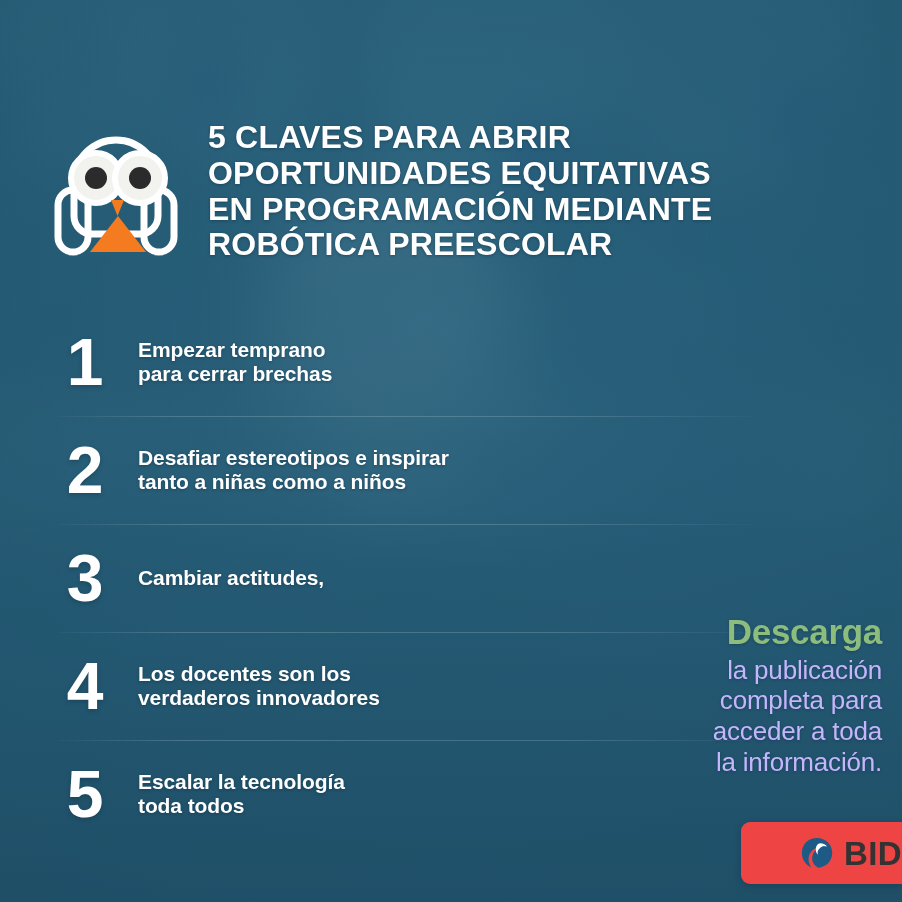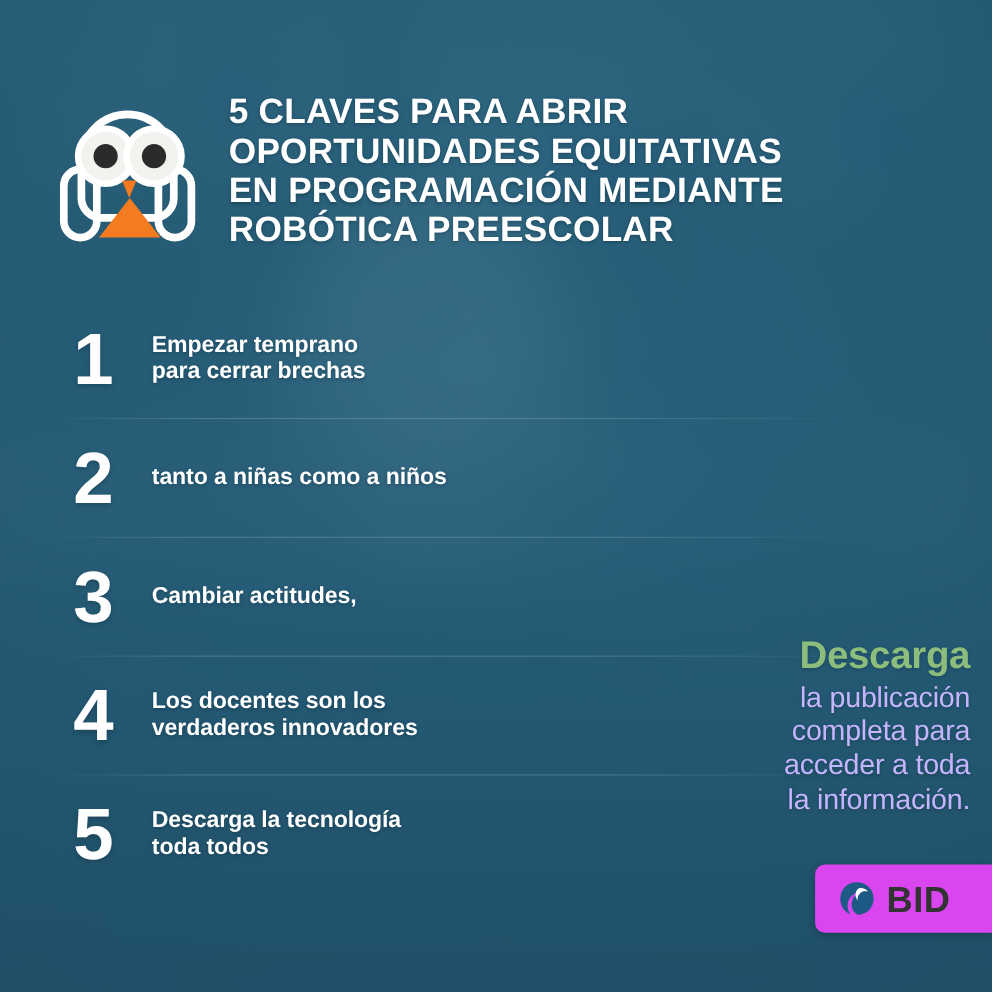--- a/index.html
+++ b/index.html
@@ -87,21 +87,21 @@
     background:
       radial-gradient(135% 110% at 50% 38%, rgba(38,96,124,.42) 0%, rgba(33,85,110,.74) 58%, rgba(27,71,94,.92) 100%),
       linear-gradient(180deg, rgba(44,100,126,.55) 0%, rgba(40,96,122,.55) 55%, rgba(32,80,104,.80) 100%);
   }
   .wash2 {
     position:absolute; inset:0;
     background:linear-gradient(180deg, rgba(40,98,126,0) 0%, rgba(34,84,110,.25) 72%, rgba(30,76,100,.55) 100%);
   }
 
   
-  .content { position:absolute; inset:0; }
+  .content { position:absolute; inset:0;margin-top:36px; }
 
   
   .header {
     position:absolute; left:52px; top:84px;
     display:flex; align-items:flex-start; gap:28px;
   }
   .owl { width:128px; height:140px; flex:0 0 auto; margin-top:4px; }
 
   .title {
     color:#ffffff;
@@ -168,25 +168,26 @@
     line-height:1.18;
     letter-spacing:-.2px;
     text-shadow:0 1px 3px rgba(14,44,60,.40);
   }
   .cta-body .ln { display:block; white-space:nowrap; }
 
   
   .logo-plate {
     position:absolute; left:741px; top:786px;
     width:161px; height:62px;
-    background:#d946ef;
+    background:#ef4444;
     border-radius:9px 0 0 9px;
     display:flex; align-items:center; gap:9px;
     padding-left:19px;
     box-shadow:0 2px 7px rgba(10,38,52,.30);
+    justify-content:flex-end;
   }
   .logo-mark { width:37px; height:37px; flex:0 0 auto; }
   .logo-word {
     color:#333333;
     font-weight:bold;
     font-size:33px;
     line-height:1;
     letter-spacing:.4px;
   }
 </style>
@@ -254,20 +255,21 @@
         <div class="num">1</div>
         <div class="itext">
           <span class="ln">Empezar temprano</span>
           <span class="ln">para cerrar brechas</span>
         </div>
       </div>
 
       <div class="item">
         <div class="num">2</div>
         <div class="itext">
+          <span class="ln">Desafiar estereotipos e inspirar</span>
           <span class="ln">tanto a niñas como a niños</span>
         </div>
       </div>
 
       <div class="item">
         <div class="num">3</div>
         <div class="itext">
           <span class="ln">Cambiar actitudes,</span>
         </div>
       </div>
@@ -276,21 +278,21 @@
         <div class="num">4</div>
         <div class="itext">
           <span class="ln">Los docentes son los</span>
           <span class="ln">verdaderos innovadores</span>
         </div>
       </div>
 
       <div class="item">
         <div class="num">5</div>
         <div class="itext">
-          <span class="ln">Descarga la tecnología</span>
+          <span class="ln">Escalar la tecnología</span>
           <span class="ln">toda todos</span>
         </div>
       </div>
 
     </div>
 
     <div class="cta">
       <div class="cta-head">Descarga</div>
       <div class="cta-body">
         <span class="ln">la publicación</span>

